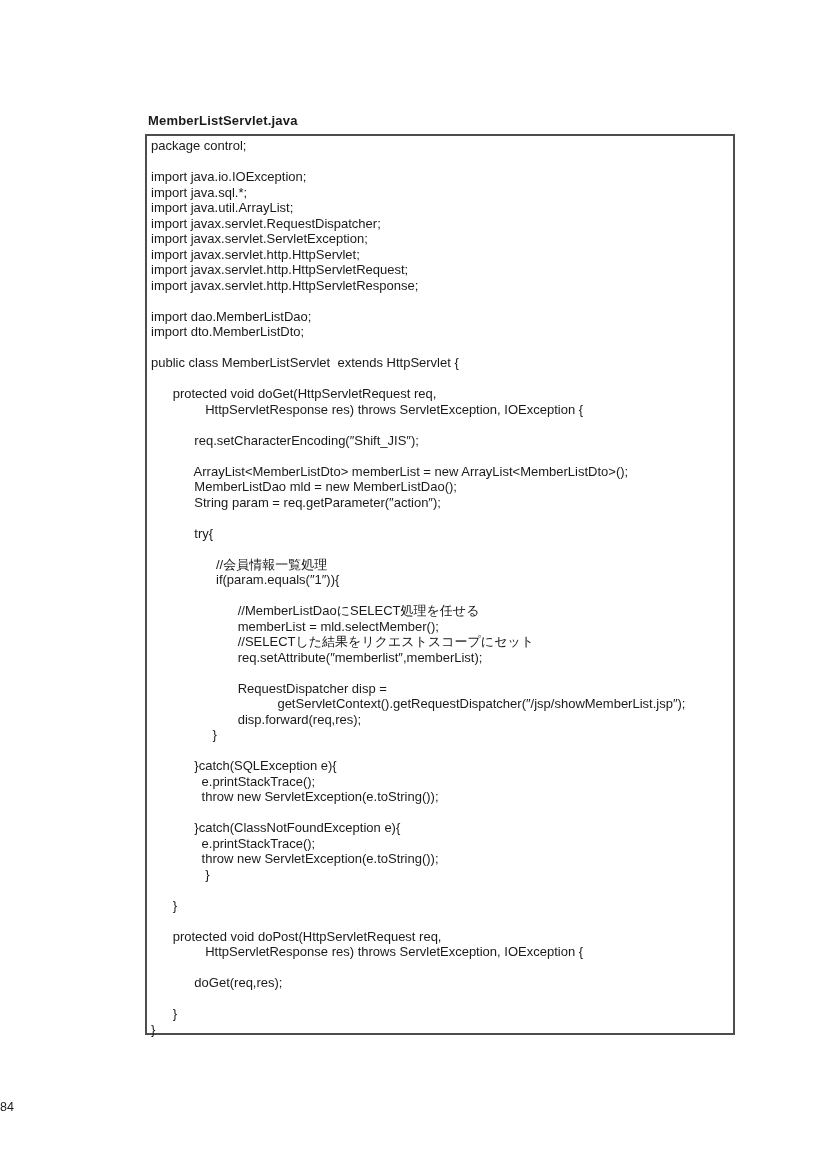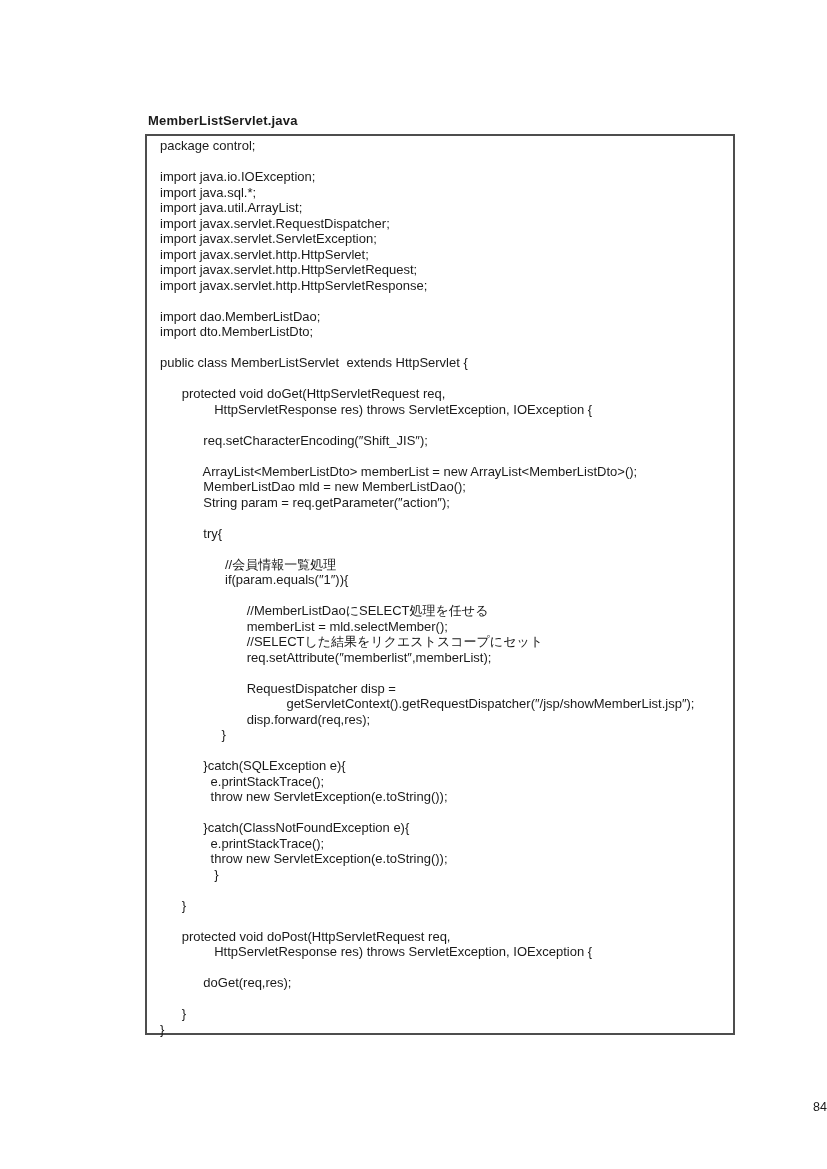--- a/index.html
+++ b/index.html
@@ -27,37 +27,36 @@
   }
   .code-box {
     position: absolute;
     left: 145px;
     top: 134px;
     width: 590px;
     height: 901px;
     border: 2px solid #4d4d4d;
     box-sizing: border-box;
     background: #ffffff;
-    padding-left: 9px;
   }
   .code {
     margin: 0;
     padding: 2px 3px 0 4px;
     font-family: "Liberation Sans", "DejaVu Sans", sans-serif;
     font-size: 13px;
     line-height: 15.5px;
     white-space: pre;
     color: #1a1a1a;
   }
   .page-number {
     position: absolute;
     left: 0;
     right: 0;
     top: 1100px;
-    text-align: right;
+    text-align: left;
     font-size: 12.5px;
     color: #1a1a1a;
   }
 </style>
 </head>
 <body>
 
 <div class="page">
 
   <div class="doc-title">MemberListServlet.java</div>

